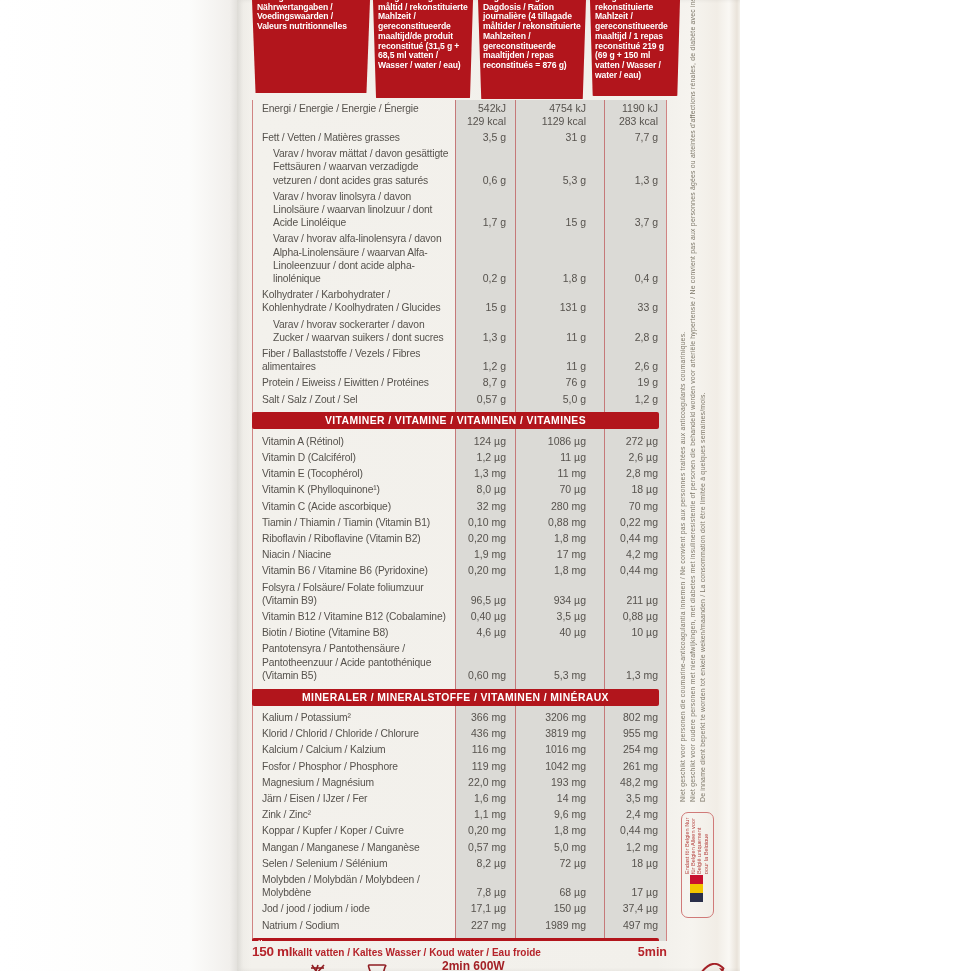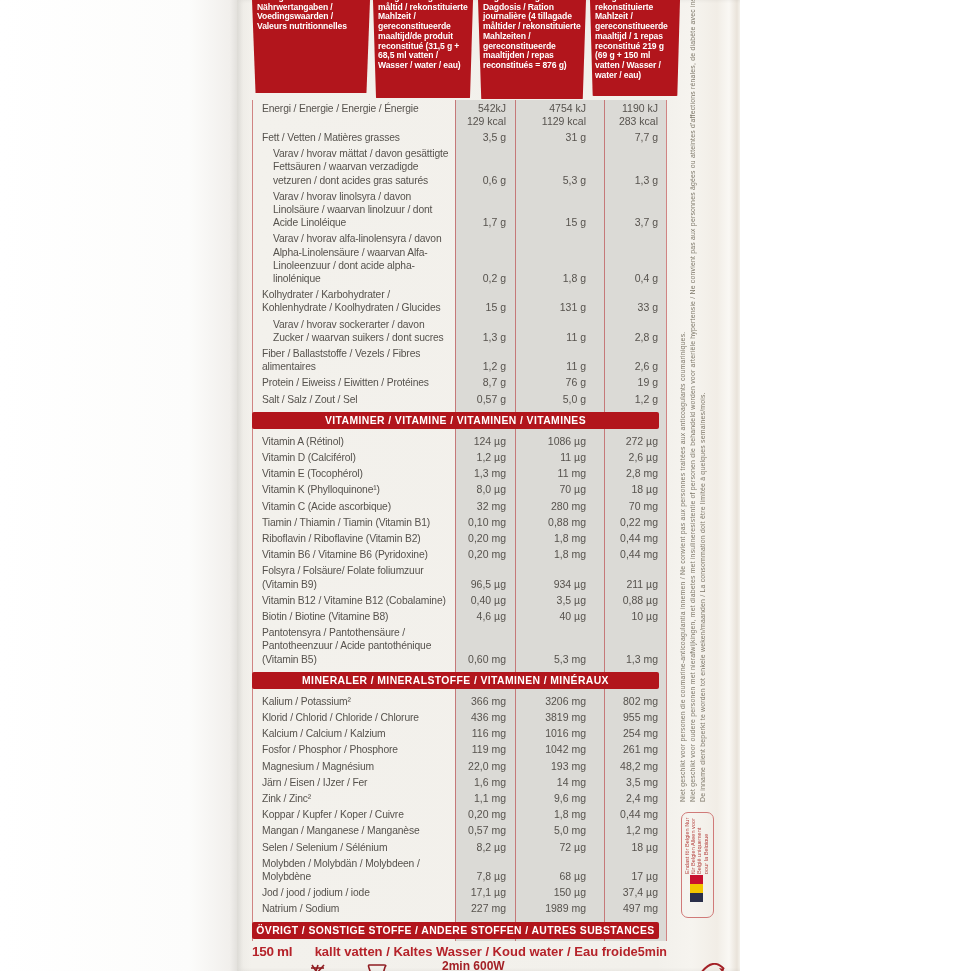--- a/index.html
+++ b/index.html
@@ -34,21 +34,21 @@
   .tlabel.ind{padding-left:21px;}
   .tval{box-sizing:border-box;text-align:right;font-size:10.5px;line-height:13.2px;white-space:pre-line;}
   .c1{width:60px;padding-right:9px;}
   .c2{width:89px;padding-right:18px;}
   .c3{width:62px;padding-right:8px;}
   .banner{height:17px;line-height:17px;margin:5px 8px 4px 0;background:#b2151c;color:#fff;
           text-align:center;font-weight:bold;font-size:10.4px;letter-spacing:.4px;border-radius:2px;}
   
   .footer{position:absolute;left:15px;top:944px;width:415px;display:flex;align-items:baseline;color:#b5232a;}
   .f-amount{font-size:13.5px;font-weight:bold;letter-spacing:-.3px;}
-  .f-text{font-size:13px;font-weight:bold;margin-left:20px;flex:1;text-align:right;}
+  .f-text{font-size:10px;font-weight:bold;margin-left:0;flex:1;}
   .f-time{font-size:12.5px;font-weight:bold;}
   .bstrip{position:absolute;left:15px;top:959px;width:475px;height:12px;overflow:hidden;color:#8f1d22;}
   .bstrip .mw{position:absolute;left:190px;top:0;font-size:12px;font-weight:bold;color:#a32026;}
   .icon-whisk{position:absolute;left:58px;top:2px;}
   .icon-jug{position:absolute;left:115px;top:2px;}
   .icon-arrow{position:absolute;left:448px;top:1px;}
   
   .vnote{position:absolute;top:0;height:802px;width:10px;writing-mode:vertical-rl;transform:rotate(180deg);
          font-size:6.9px;line-height:10px;letter-spacing:.2px;color:#7d7769;white-space:nowrap;overflow:hidden;}
   .n1{left:441px;}.n2{left:451px;}.n3{left:461px;}
@@ -188,20 +188,26 @@
           <div class="tlabel">Tiamin / Thiamin / Tiamin (Vitamin B1)</div>
           <div class="tval c1">0,10 mg</div>
           <div class="tval c2">0,88 mg</div>
           <div class="tval c3">0,22 mg</div>
         </div>
         <div class="trow">
           <div class="tlabel">Riboflavin / Riboflavine (Vitamin B2)</div>
           <div class="tval c1">0,20 mg</div>
           <div class="tval c2">1,8 mg</div>
           <div class="tval c3">0,44 mg</div>
+        </div>
+        <div class="trow">
+          <div class="tlabel">Niacin / Niacine</div>
+          <div class="tval c1">1,9 mg</div>
+          <div class="tval c2">17 mg</div>
+          <div class="tval c3">4,2 mg</div>
         </div>
         <div class="trow">
           <div class="tlabel">Vitamin B6 / Vitamine B6 (Pyridoxine)</div>
           <div class="tval c1">0,20 mg</div>
           <div class="tval c2">1,8 mg</div>
           <div class="tval c3">0,44 mg</div>
         </div>
         <div class="trow">
           <div class="tlabel">Folsyra / Folsäure/ Folate foliumzuur (Vitamin B9)</div>
           <div class="tval c1">96,5 µg</div>

